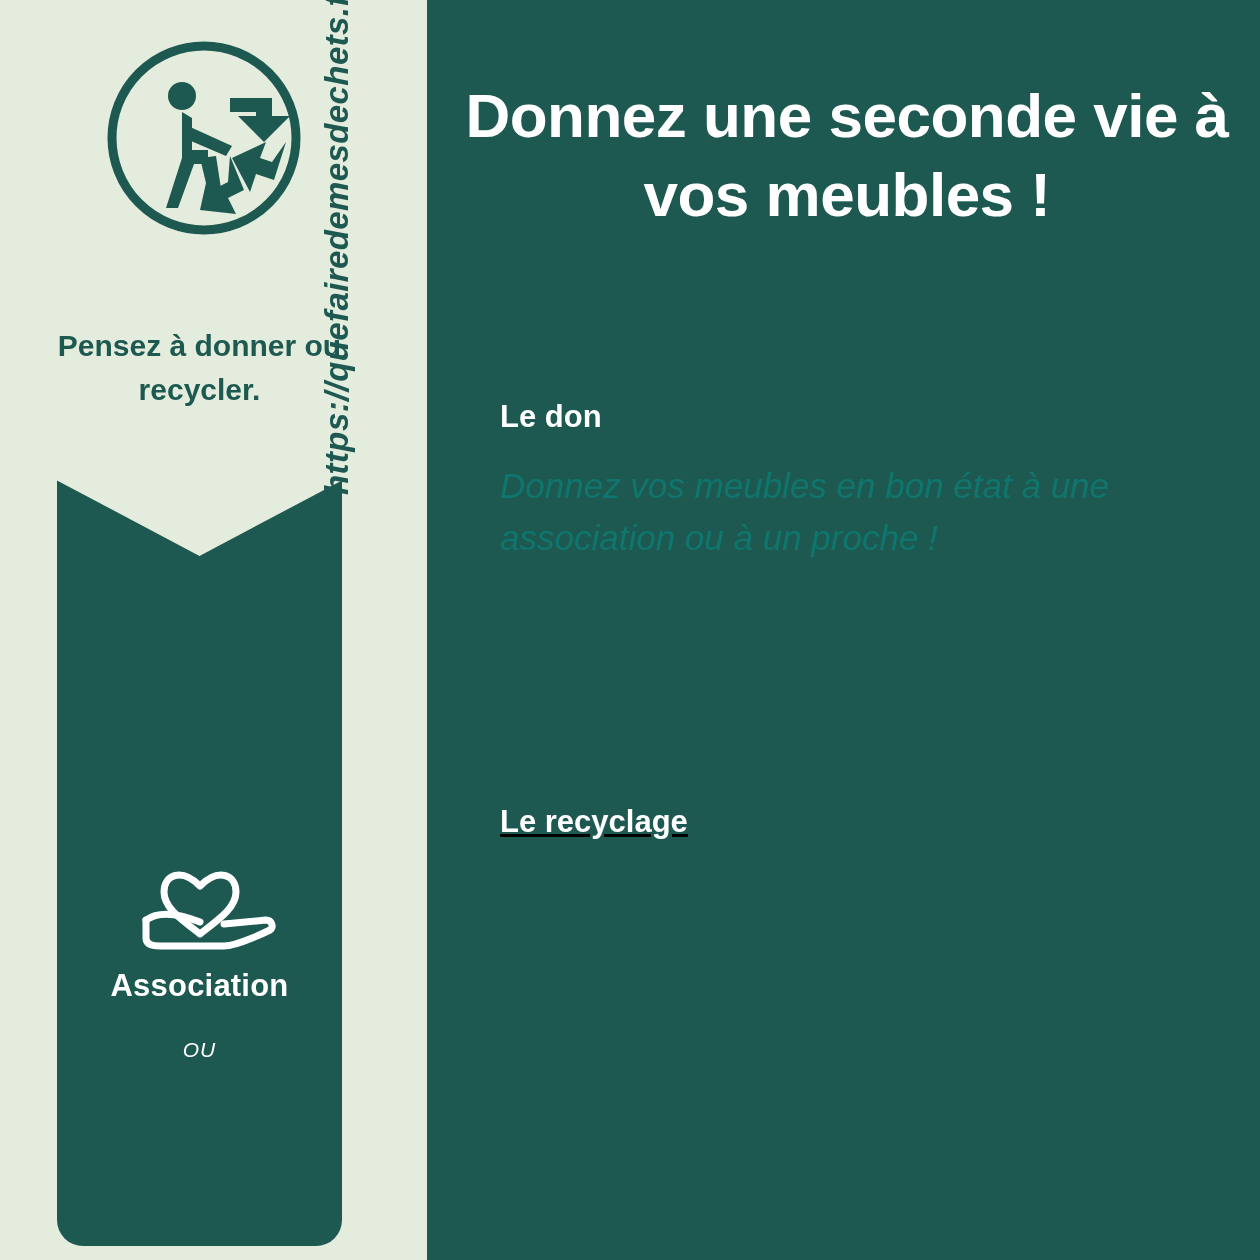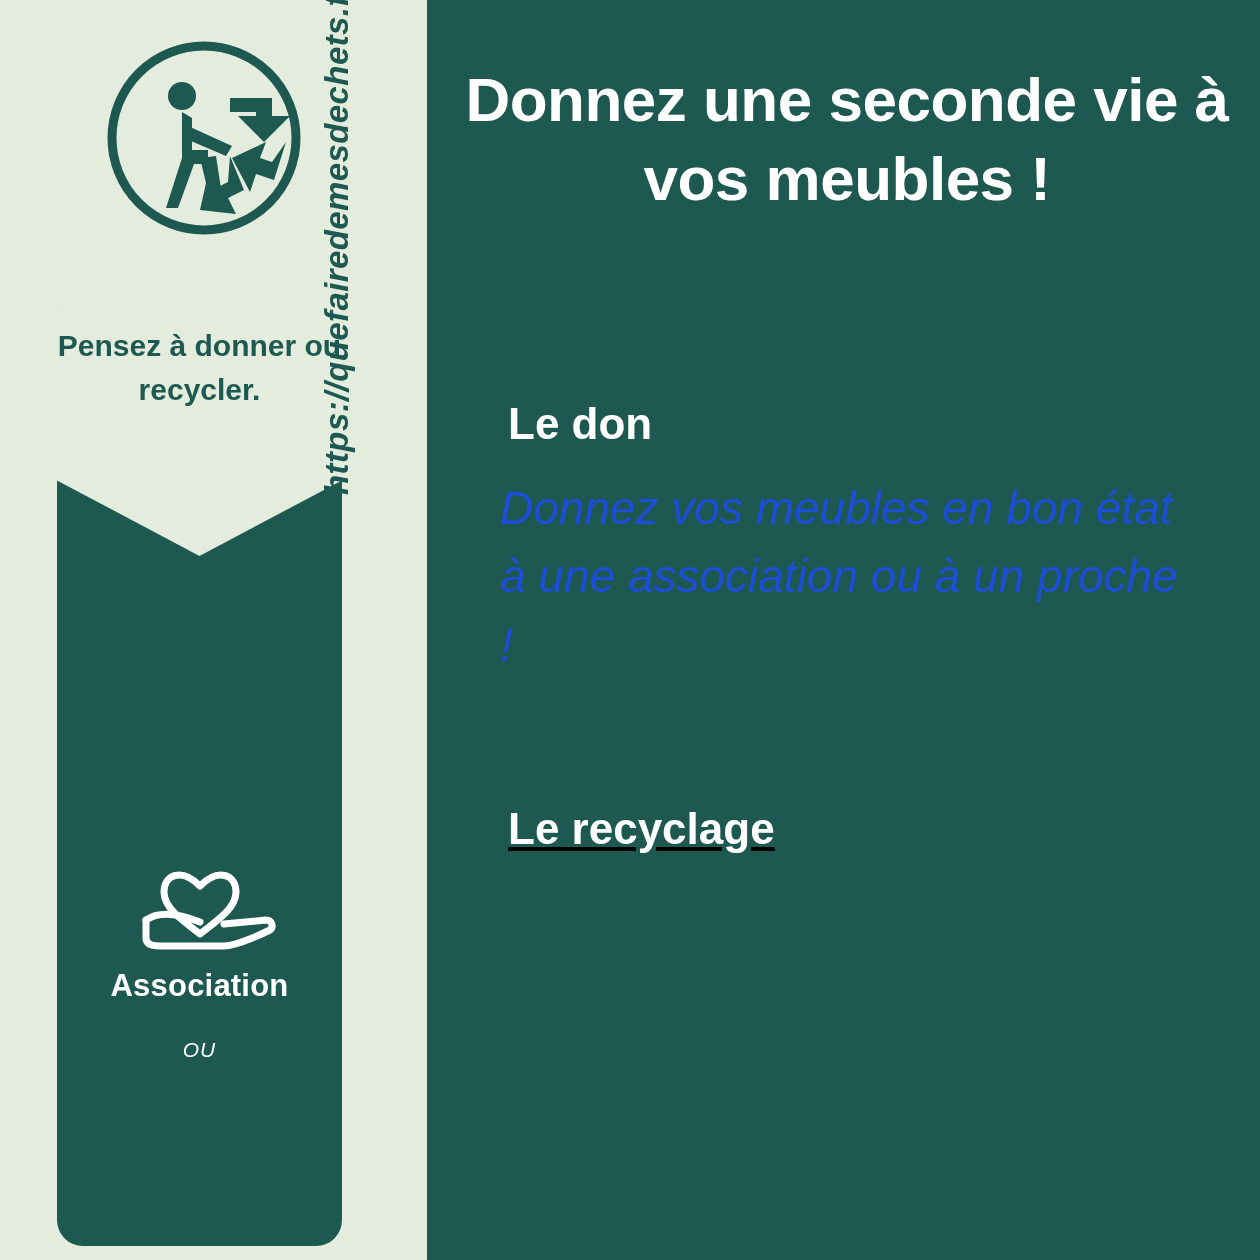--- a/index.html
+++ b/index.html
@@ -25,46 +25,46 @@
     position: absolute;
     left: 427px;
     top: 0;
     width: 833px;
     height: 1260px;
     background: #1d5950;
   }
   .headline {
     position: absolute;
     left: 447px;
-    top: 60px;
+    top: 76px;
     width: 800px;
     text-align: center;
     color: #ffffff;
     font-size: 62px;
     font-weight: bold;
     line-height: 1.28;
     letter-spacing: -0.5px;
   }
   .section {
     position: absolute;
     left: 500px;
     width: 710px;
   }
   .section-1 { top: 400px; }
   .section-2 { top: 805px; text-decoration: underline; }
   .section-title {
     color: #ffffff;
-    font-size: 44px;
-    font-weight: bold;
-    margin: 0 0 26px 8px;
+    font-size: 31px;
+    font-weight: bold;
+    margin: 0 0 26px 0;
     line-height: 1.1;
   }
   .section-body {
-    color: #1d4ed8;
-    font-size: 46px;
+    color: #0f766e;
+    font-size: 35px;
     font-style: italic;
     line-height: 1.48;
     margin: 0;
     max-width: 700px;
   }
   
   .logo {
     position: absolute;
     left: 104px;
     top: 38px;

